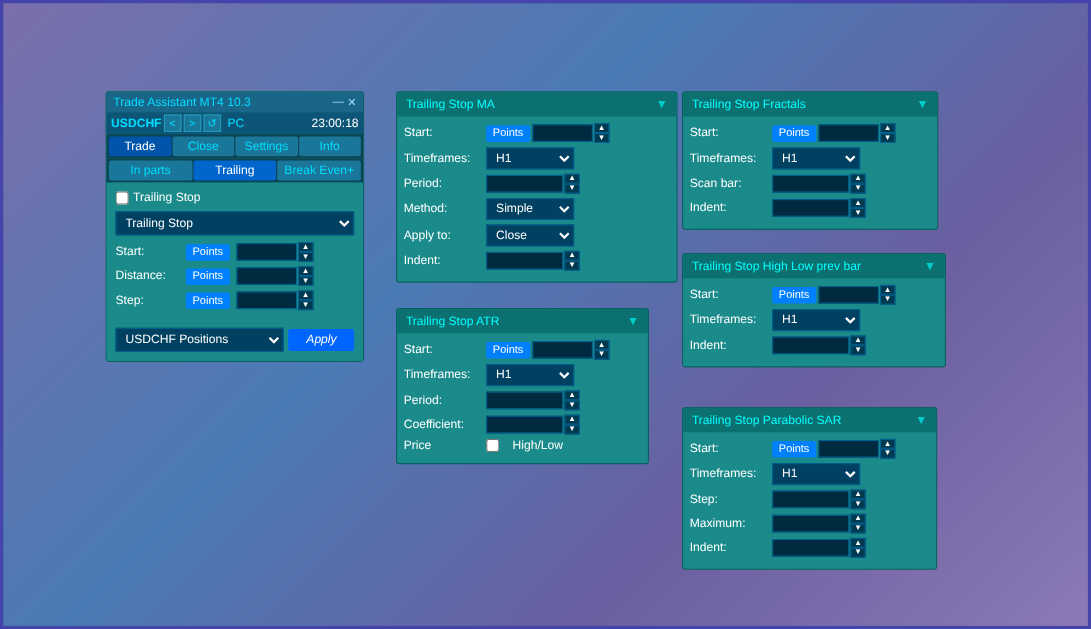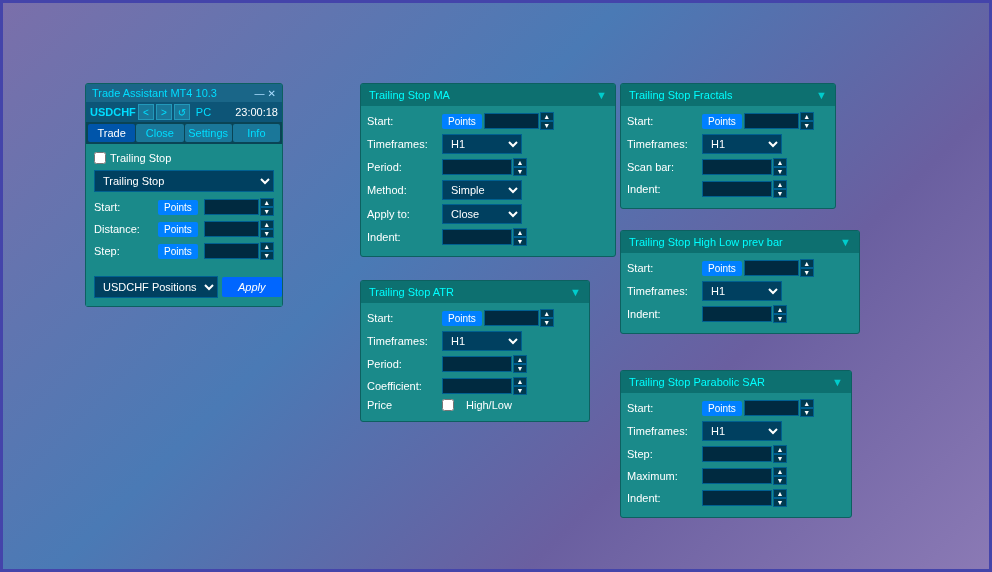--- a/index.html
+++ b/index.html
@@ -87,23 +87,23 @@
       cursor: pointer;
       display: flex;
       align-items: center;
       justify-content: center;
       padding: 0;
       line-height: 1;
     }
 
     
     #trade-assistant {
-      left: 85px;
+      left: 96px;
       top: 83px;
-      width: 198px;
+      width: 235px;
     }
 
     .ta-titlebar {
       background: #1a6688;
       color: #00ddff;
       padding: 3px 6px;
       display: flex;
       justify-content: space-between;
       align-items: center;
       font-size: 11px;
@@ -275,21 +275,21 @@
     #trailing-ma {
       left: 360px;
       top: 83px;
       width: 256px;
     }
 
     
     #trailing-fractals {
       left: 620px;
       top: 83px;
-      width: 216px;
+      width: 233px;
     }
 
     
     #trailing-atr {
       left: 360px;
       top: 280px;
       width: 230px;
     }
 
     
@@ -356,20 +356,25 @@
     <button class="ta-nav-btn">↺</button>
     <span class="ta-nav-pc">PC</span>
     <span class="ta-nav-time">23:00:18</span>
   </div>
   <div class="ta-tabs">
     <div class="ta-tab active">Trade</div>
     <div class="ta-tab">Close</div>
     <div class="ta-tab">Settings</div>
     <div class="ta-tab">Info</div>
   </div>
+  <div class="ta-subtabs">
+    <div class="ta-subtab">In parts</div>
+    <div class="ta-subtab active">Trailing</div>
+    <div class="ta-subtab">Break Even+</div>
+  </div>
   <div class="ta-body">
     <div class="trailing-stop-check">
       <input type="checkbox" style="">
       <span>Trailing Stop</span>
     </div>
     <select class="trailing-stop-select">
       <option>Trailing Stop</option>
     </select>
     
     <div class="ta-field-row">

